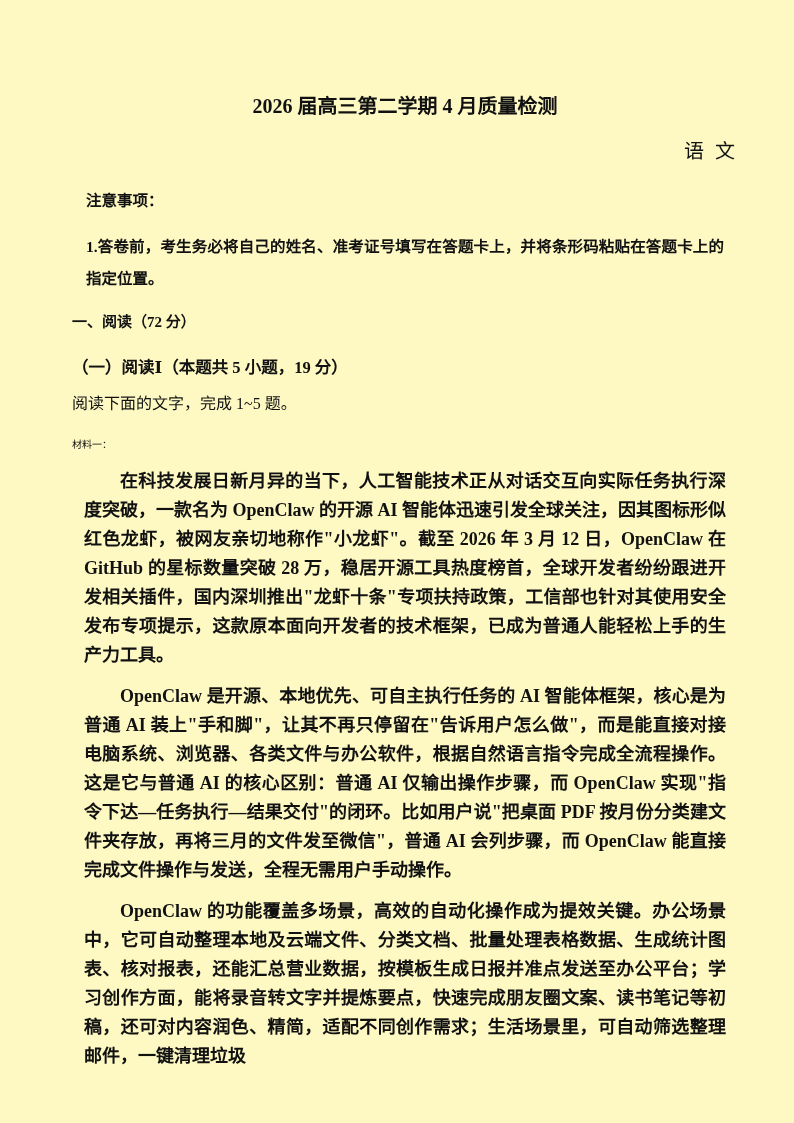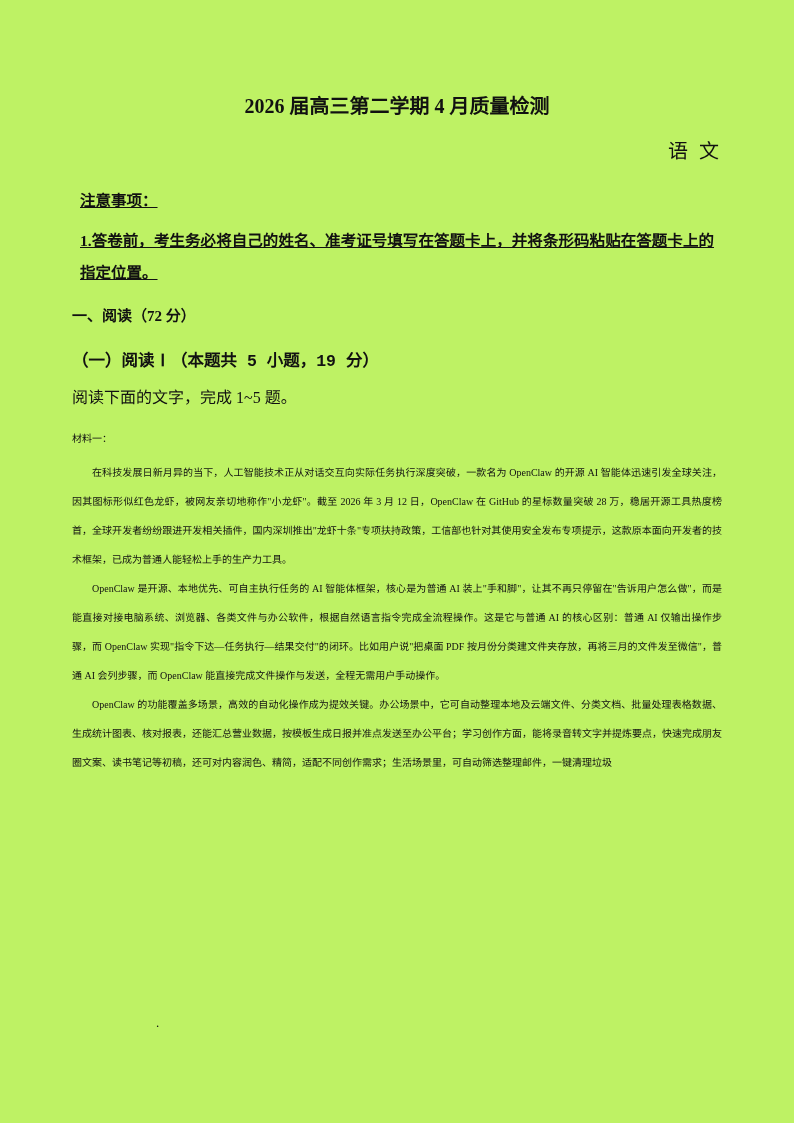--- a/index.html
+++ b/index.html
@@ -6,22 +6,22 @@
     margin: 0;
     padding: 0;
     background: #ffffff;
   }
   .page {
     position: relative;
     width: 794px;
     height: 1123px;
     margin: 0 auto;
     box-sizing: border-box;
-    padding: 92px 72px 0 72px;
-    background: #bef264;
+    padding: 92px 56px 0 72px;
+    background: #fef9c3;
     color: #111111;
     font-family: "Liberation Serif", "DejaVu Serif", serif;
     overflow: hidden;
   }
   .exam-title {
     margin: 0;
     font-size: 20px;
     line-height: 28px;
     font-weight: bold;
     text-align: center;
@@ -37,62 +37,60 @@
   .exam-info {
     margin: 18px 0 0 0;
     font-size: 15.5px;
     line-height: 22px;
     font-weight: bold;
   }
   .notice {
     margin-top: 19px;
   }
   .notice p {
-    margin: 8px;
+    margin: 14px;
     font-size: 15.5px;
     line-height: 32px;
     font-weight: bold;
     text-align: justify;
-    text-decoration: underline;
   }
   .section-heading {
     margin: 16px 0 0 0;
     font-size: 15px;
     line-height: 22px;
     font-weight: bold;
   }
   .subsection-heading {
     margin: 24px 0 0 0;
     font-size: 16.5px;
     line-height: 22px;
     font-weight: bold;
-    font-family: Liberation Mono, monospace;
   }
   .instruction {
     margin: 15px 0 0 0;
     font-size: 16px;
     line-height: 20px;
     font-weight: normal;
   }
   .material-label {
     margin: 21px 0 0 0;
     font-size: 10px;
     line-height: 20px;
     font-weight: normal;
   }
   .material {
     margin-top: 9px;
   }
   .material p {
-    margin: 0;
-    font-size: 10px;
+    margin: 12px;
+    font-size: 18px;
     line-height: 29px;
     text-align: justify;
     text-indent: 2em;
-    font-weight: normal;
+    font-weight: bold;
   }
   .stray-dot {
     position: absolute;
     left: 156px;
     top: 1016px;
     font-size: 13px;
     line-height: 13px;
     color: #111111;
   }
 </style>

